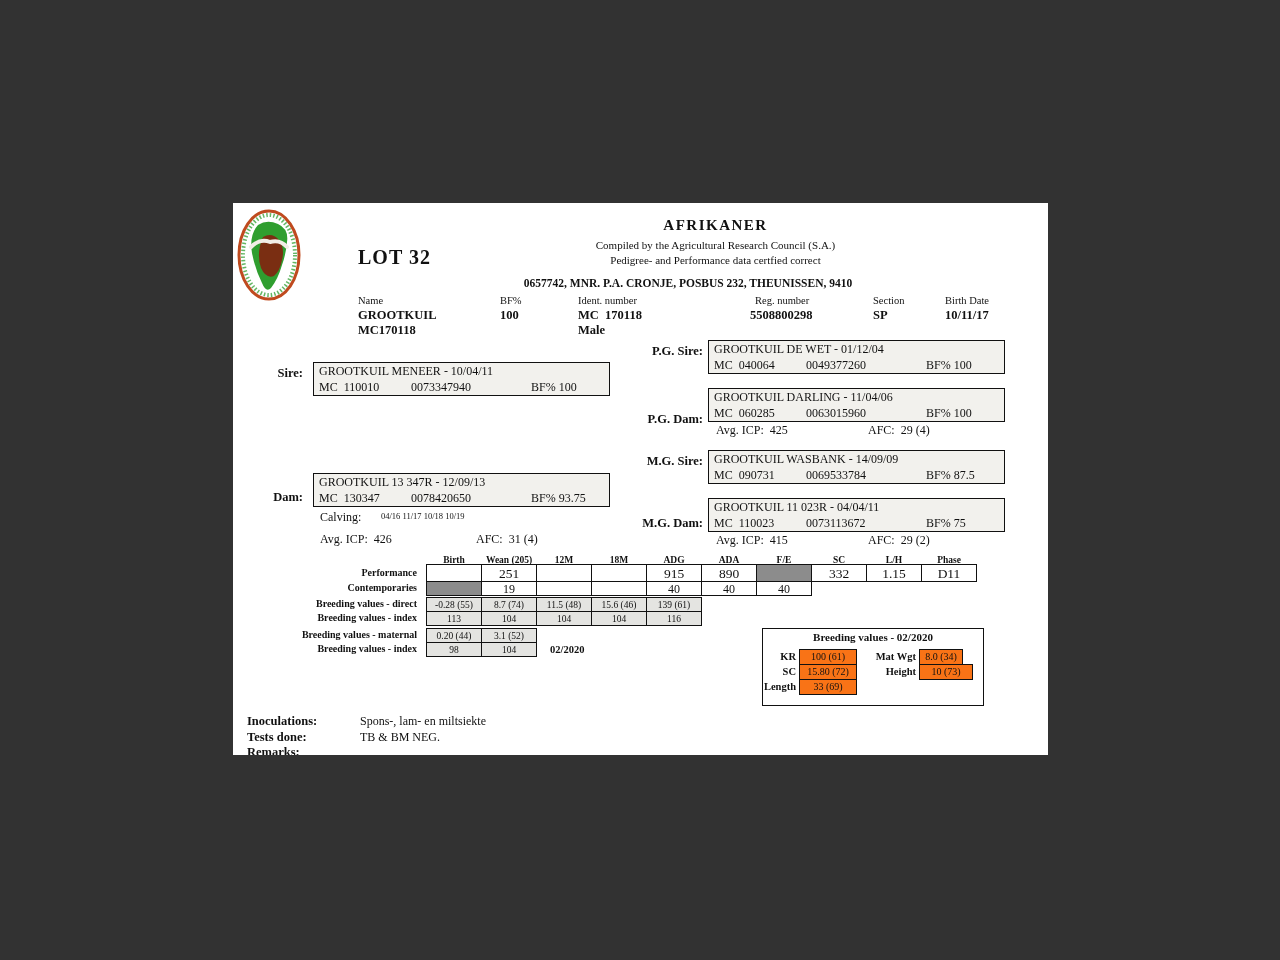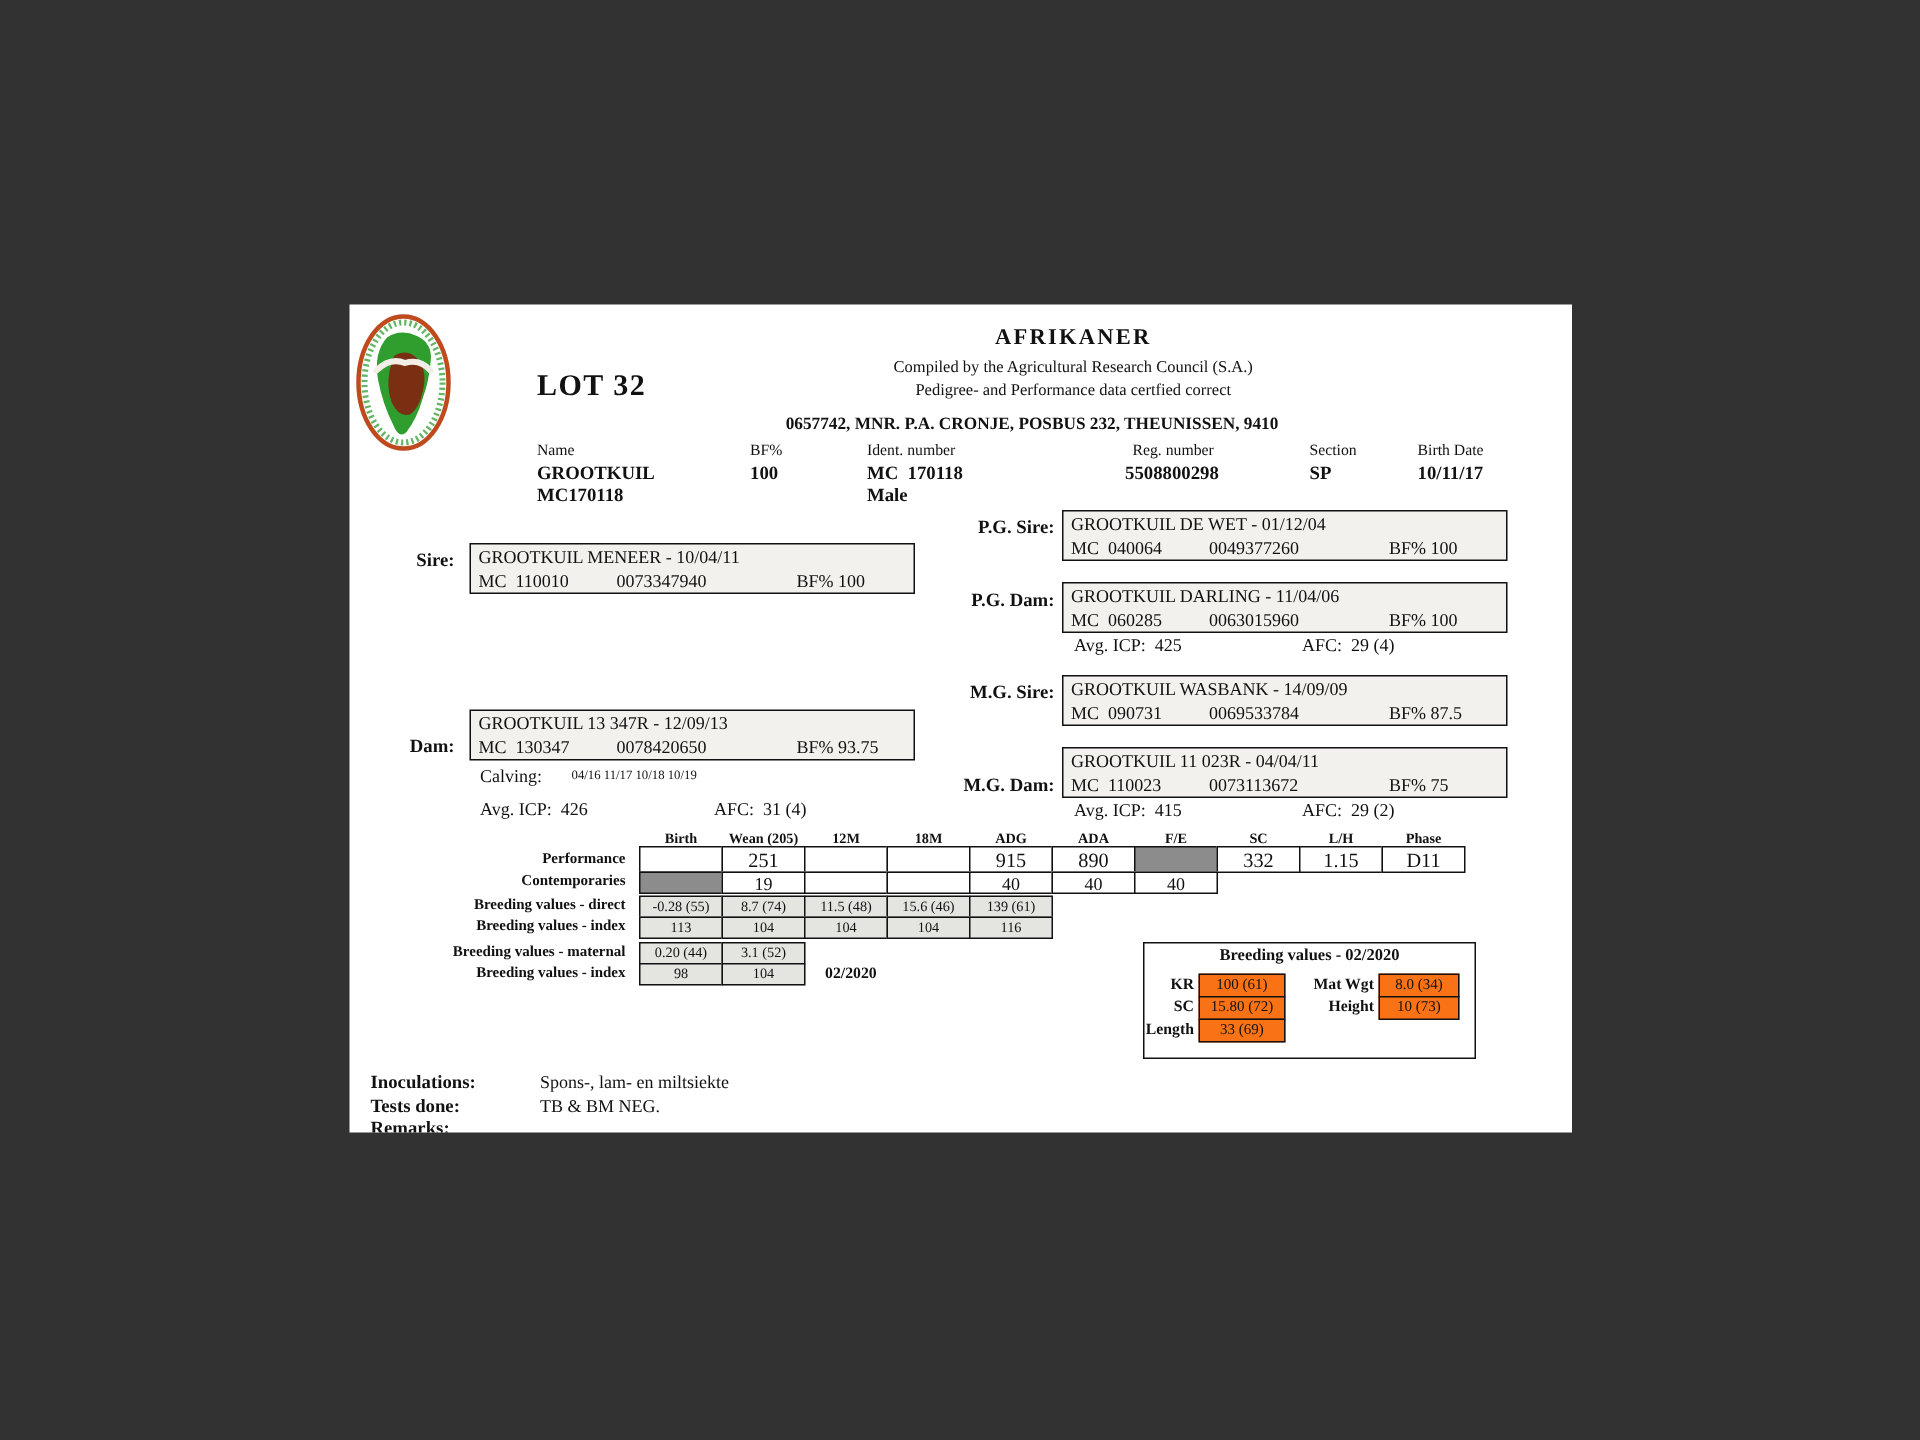--- a/index.html
+++ b/index.html
@@ -119,21 +119,21 @@
   <div class="abs plabel rt" style="left:370px;top:141px;width:100px">P.G. Sire:</div>
   <div class="abs pbox" style="left:475px;top:137px">
     <div>GROOTKUIL DE WET - 01/12/04</div>
     <div class="l2">
         <span class="s1">MC  040064</span>
         <span class="s2">0049377260</span>
         <span class="s3">BF% 100</span>
       </div>
   </div>
 
-  <div class="abs plabel rt" style="left:370px;top:190px;width:100px">P.G. Dam:</div>
+  <div class="abs plabel rt" style="left:370px;top:209px;width:100px">P.G. Dam:</div>
   <div class="abs pbox" style="left:475px;top:185px">
     <div>GROOTKUIL DARLING - 11/04/06</div>
     <div class="l2">
         <span class="s1">MC  060285</span>
         <span class="s2">0063015960</span>
         <span class="s3">BF% 100</span>
       </div>
   </div>
   <div class="abs icp" style="left:483px;top:220px"><span>Avg. ICP:</span>&nbsp; <span>425</span></div>
   <div class="abs icp" style="left:635px;top:220px"><span>AFC:</span>&nbsp; <span>29 (4)</span></div>
@@ -224,21 +224,21 @@
       <div class="c lite">104</div>
       <div class="bvdate">02/2020</div>
     </div>
   </div>
 
   <div class="abs bvbox">
     <div class="bt">Breeding values - 02/2020</div>
     <div class="bvl" style="left:0;top:22px;width:33px">KR</div>
     <div class="bvc" style="left:36px;top:20px">100 (61)</div>
     <div class="bvl" style="left:108px;top:22px;width:45px">Mat Wgt</div>
-    <div class="bvc" style="left:156px;top:20px;width:54px">8.0 (34)</div>
+    <div class="bvc" style="left:156px;top:20px;width:44px">8.0 (34)</div>
     <div class="bvl" style="left:0;top:37px;width:33px">SC</div>
     <div class="bvc" style="left:36px;top:35px">15.80 (72)</div>
     <div class="bvl" style="left:108px;top:37px;width:45px">Height</div>
     <div class="bvc" style="left:156px;top:35px;width:54px">10 (73)</div>
     <div class="bvl" style="left:0;top:52px;width:33px">Length</div>
     <div class="bvc" style="left:36px;top:50px">33 (69)</div>
   </div>
 
   <div class="abs foot">
     <div class="row">

